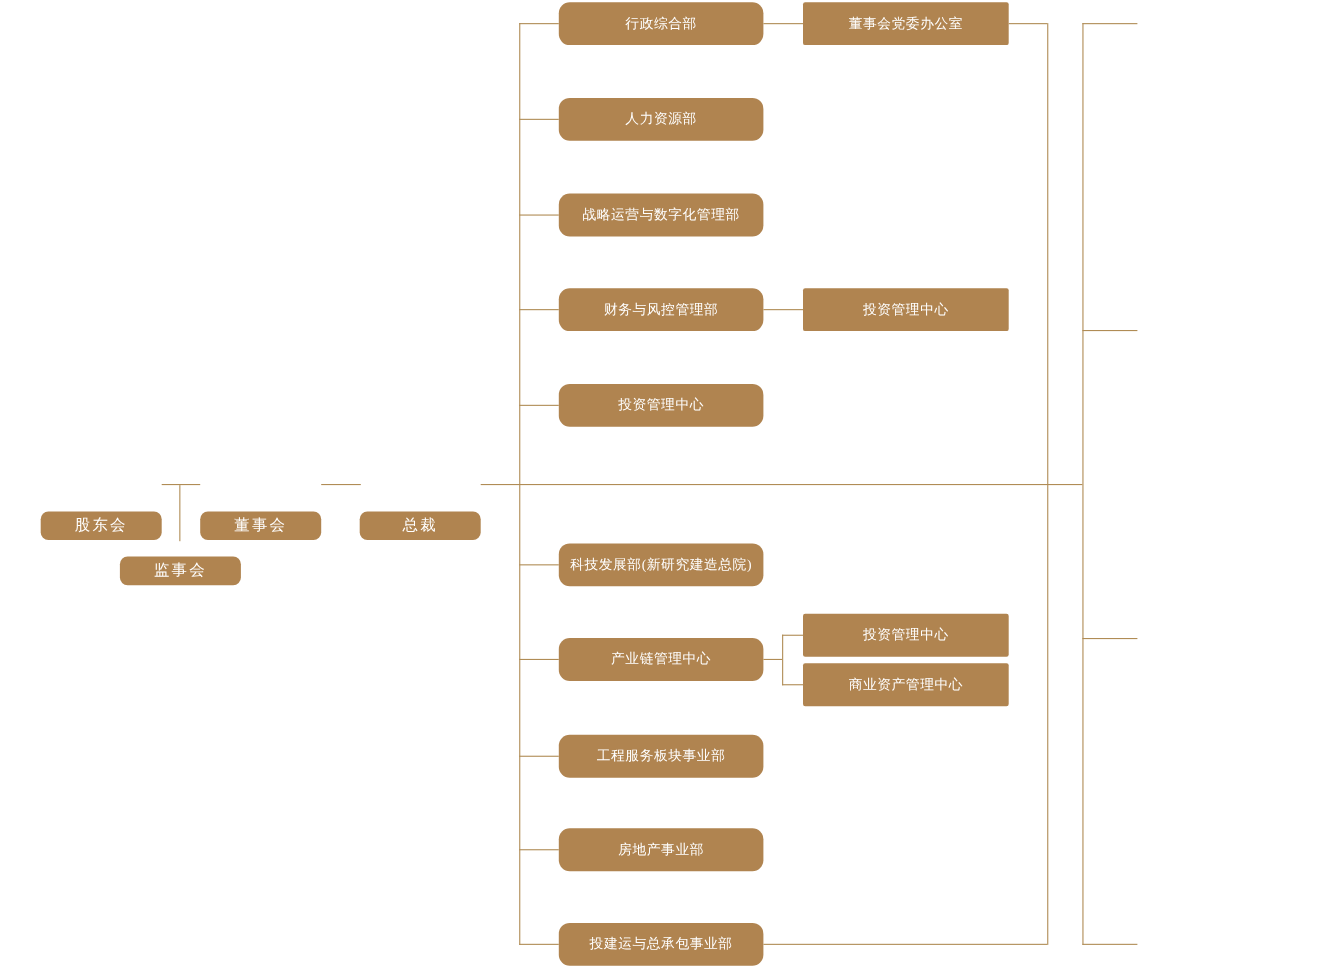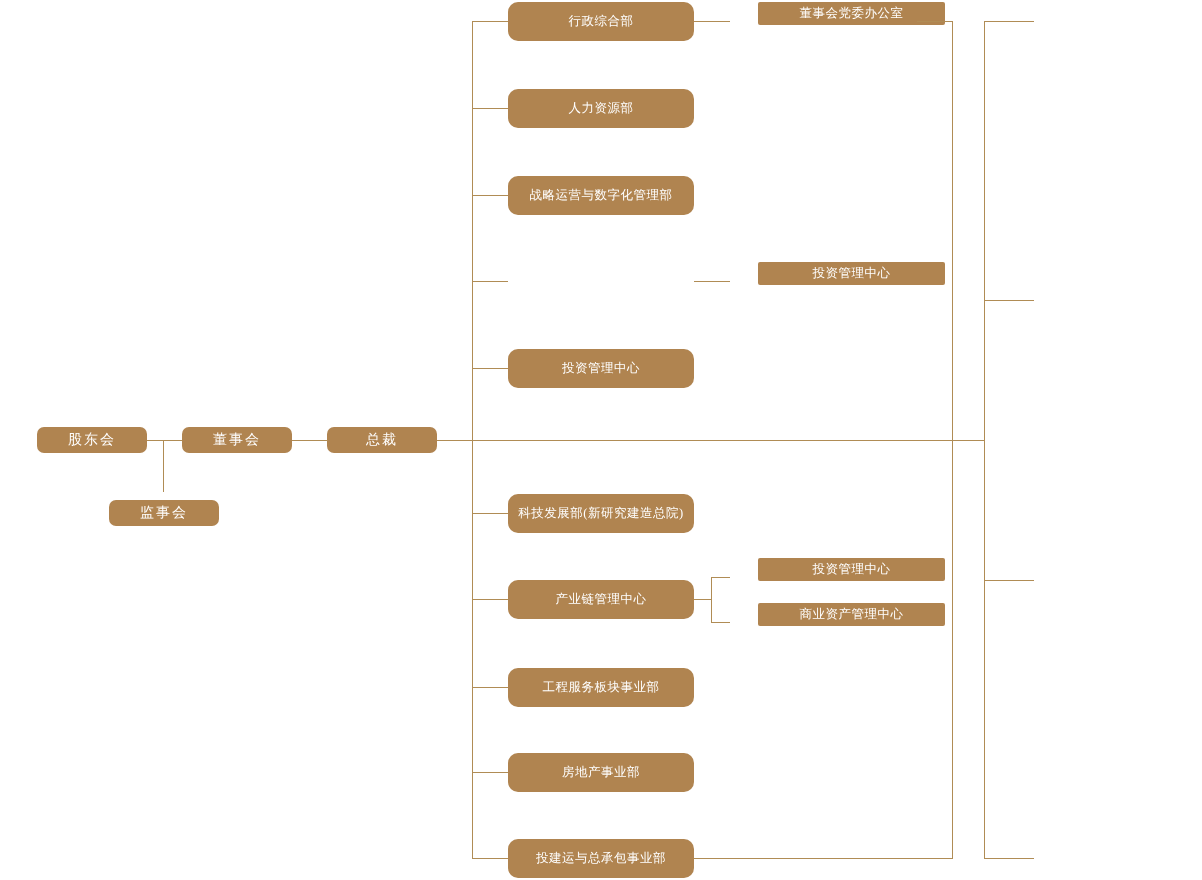--- a/index.html
+++ b/index.html
@@ -12,38 +12,39 @@
   .stage{
     position:relative;width:1202px;height:880px;background:var(--bg);
     font-family:"Liberation Sans", sans-serif;overflow:hidden;
   }
   .node{
     position:absolute;background:var(--box);color:var(--text);
     display:flex;align-items:center;justify-content:center;
     text-align:left;white-space:nowrap;box-sizing:border-box;font-family:Liberation Serif, serif;
   }
   .node.dept{width:186px;height:39px;border-radius:10px;font-size:12.5px;font-weight:500;letter-spacing:0.5px;}
-  .node.sub{width:187px;height:23px;border-radius:2px;font-size:12.5px;font-weight:500;letter-spacing:0.5px;margin-left:28px;}
-  .node.small{width:110px;height:26px;border-radius:7px;font-size:14px;font-weight:500;letter-spacing:2px;}
+  .node.sub{width:187px;height:39px;border-radius:2px;font-size:12.5px;font-weight:500;letter-spacing:0.5px;}
+  .node.small{width:110px;height:26px;border-radius:7px;font-size:14px;font-weight:500;letter-spacing:2px;margin-top:38px;}
   .hline{position:absolute;height:1px;background:var(--line);}
   .vline{position:absolute;width:1px;background:var(--line);}
 </style>
 </head>
 <body>
 
 <div class="stage">
 
   <div class="node small" style="left:37px;top:427px">股东会</div>
   <div class="node small" style="left:182px;top:427px">董事会</div>
   <div class="node small" style="left:327px;top:427px">总裁</div>
-  <div class="node small" style="left:109px;top:500px">监事会</div>
+  <div class="node small" style="left:109px;top:468px">监事会</div>
 
   <div class="node dept" style="left:508px;top:2px">行政综合部</div>
   <div class="node dept" style="left:508px;top:89px">人力资源部</div>
   <div class="node dept" style="left:508px;top:176px">战略运营与数字化管理部</div>
+  <div class="node dept" style="left:508px;top:262px">财务与风控管理部</div>
   <div class="node dept" style="left:508px;top:349px">投资管理中心</div>
 
   <div class="node dept" style="left:508px;top:494px">科技发展部(新研究建造总院)</div>
   <div class="node dept" style="left:508px;top:580px">产业链管理中心</div>
   <div class="node dept" style="left:508px;top:668px">工程服务板块事业部</div>
   <div class="node dept" style="left:508px;top:839px">投建运与总承包事业部</div>
   <div class="node dept" style="left:508px;top:753px">房地产事业部</div>
 
   <div class="node sub" style="left:730px;top:2px">董事会党委办公室</div>
   <div class="node sub" style="left:730px;top:262px">投资管理中心</div>

